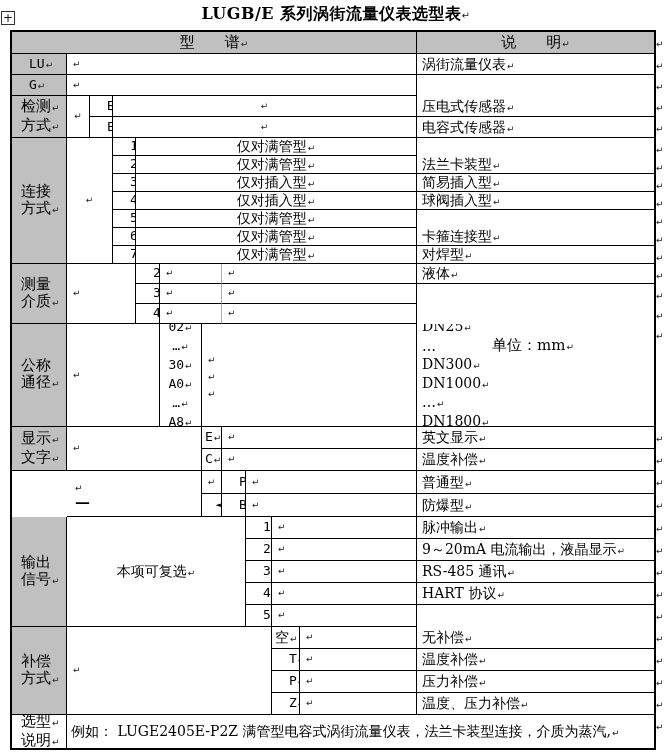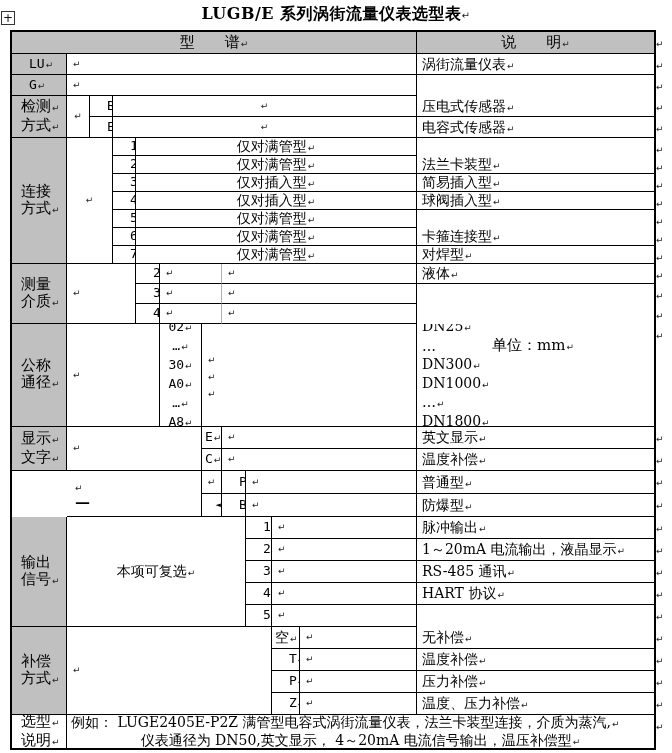--- a/index.html
+++ b/index.html
@@ -272,21 +272,21 @@
       </div>
     <div class="c me" style="grid-area:21/10/22/12"></div>
     <div class="c desc lc" style="grid-area:21/12/22/13">
         <span class="m">脉冲输出</span>
       </div>
     <div class="c code" style="grid-area:22/9/23/10">
         <span class="m">2</span>
       </div>
     <div class="c me" style="grid-area:22/10/23/12"></div>
     <div class="c desc lc" style="grid-area:22/12/23/13">
-        <span class="m">1～20mA 电流输出，液晶显示</span>
+        <span class="m">9～20mA 电流输出，液晶显示</span>
       </div>
     <div class="c code" style="grid-area:23/9/24/10">
         <span class="m">3</span>
       </div>
     <div class="c me" style="grid-area:23/10/24/12"></div>
     <div class="c desc lc" style="grid-area:23/12/24/13">
         <span class="m">RS-485 通讯</span>
       </div>
     <div class="c code" style="grid-area:24/9/25/10">
         <span class="m">4</span>
@@ -333,21 +333,20 @@
     <div class="c desc lc" style="grid-area:29/12/30/13">
         <span class="m">温度、压力补偿</span>
       </div>
 
     <div class="c lbl bt" style="grid-area:30/1/31/2">
         <span class="m">选型</span>
         <span class="m">说明</span>
       </div>
     <div class="c colL sel lc bt" style="grid-area:30/2/31/13">
       <span class="l1 m">例如： LUGE2405E-P2Z 满管型电容式涡街流量仪表，法兰卡装型连接，介质为蒸汽,</span>
-      <span class="l2 m">仪表通径为 DN50,英文显示， 4～20mA 电流信号输出，温压补偿型</span>
     </div>
 
   </div>
 
   <i class="rem" style="top:32px"></i>
   <i class="rem" style="top:54px"></i>
   <i class="rem" style="top:75px"></i>
   <i class="rem" style="top:96px"></i>
   <i class="rem" style="top:117px"></i>
   <i class="rem" style="top:138px"></i>

